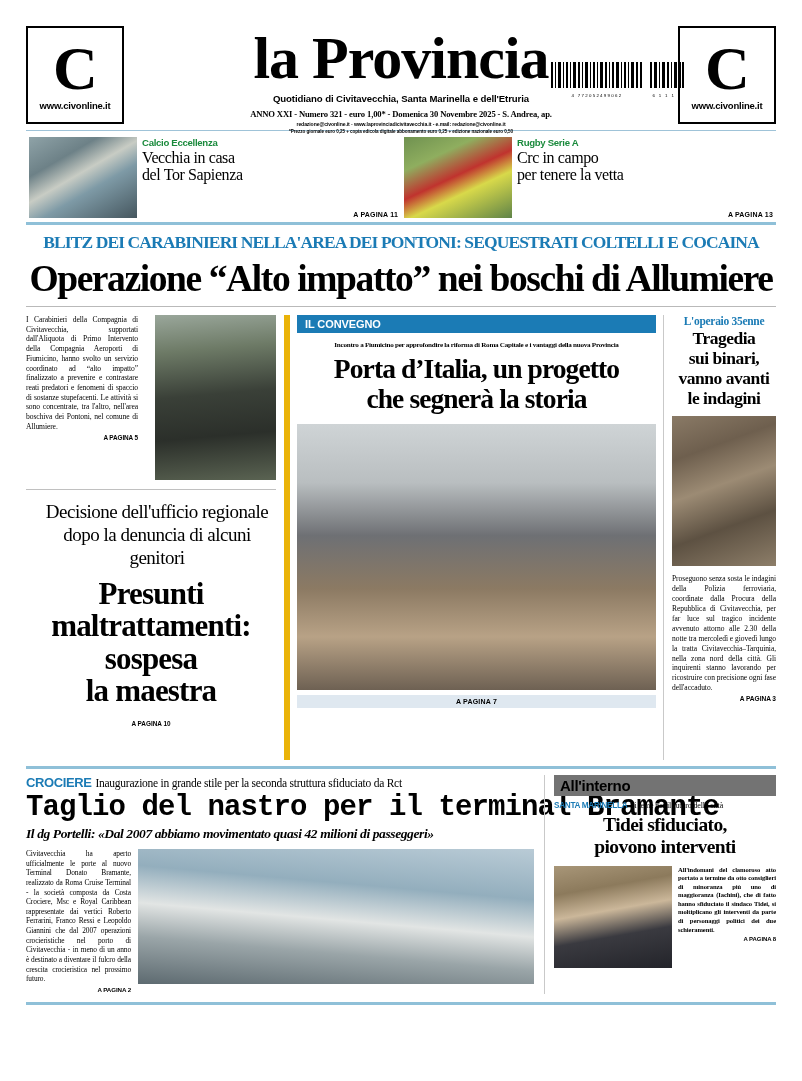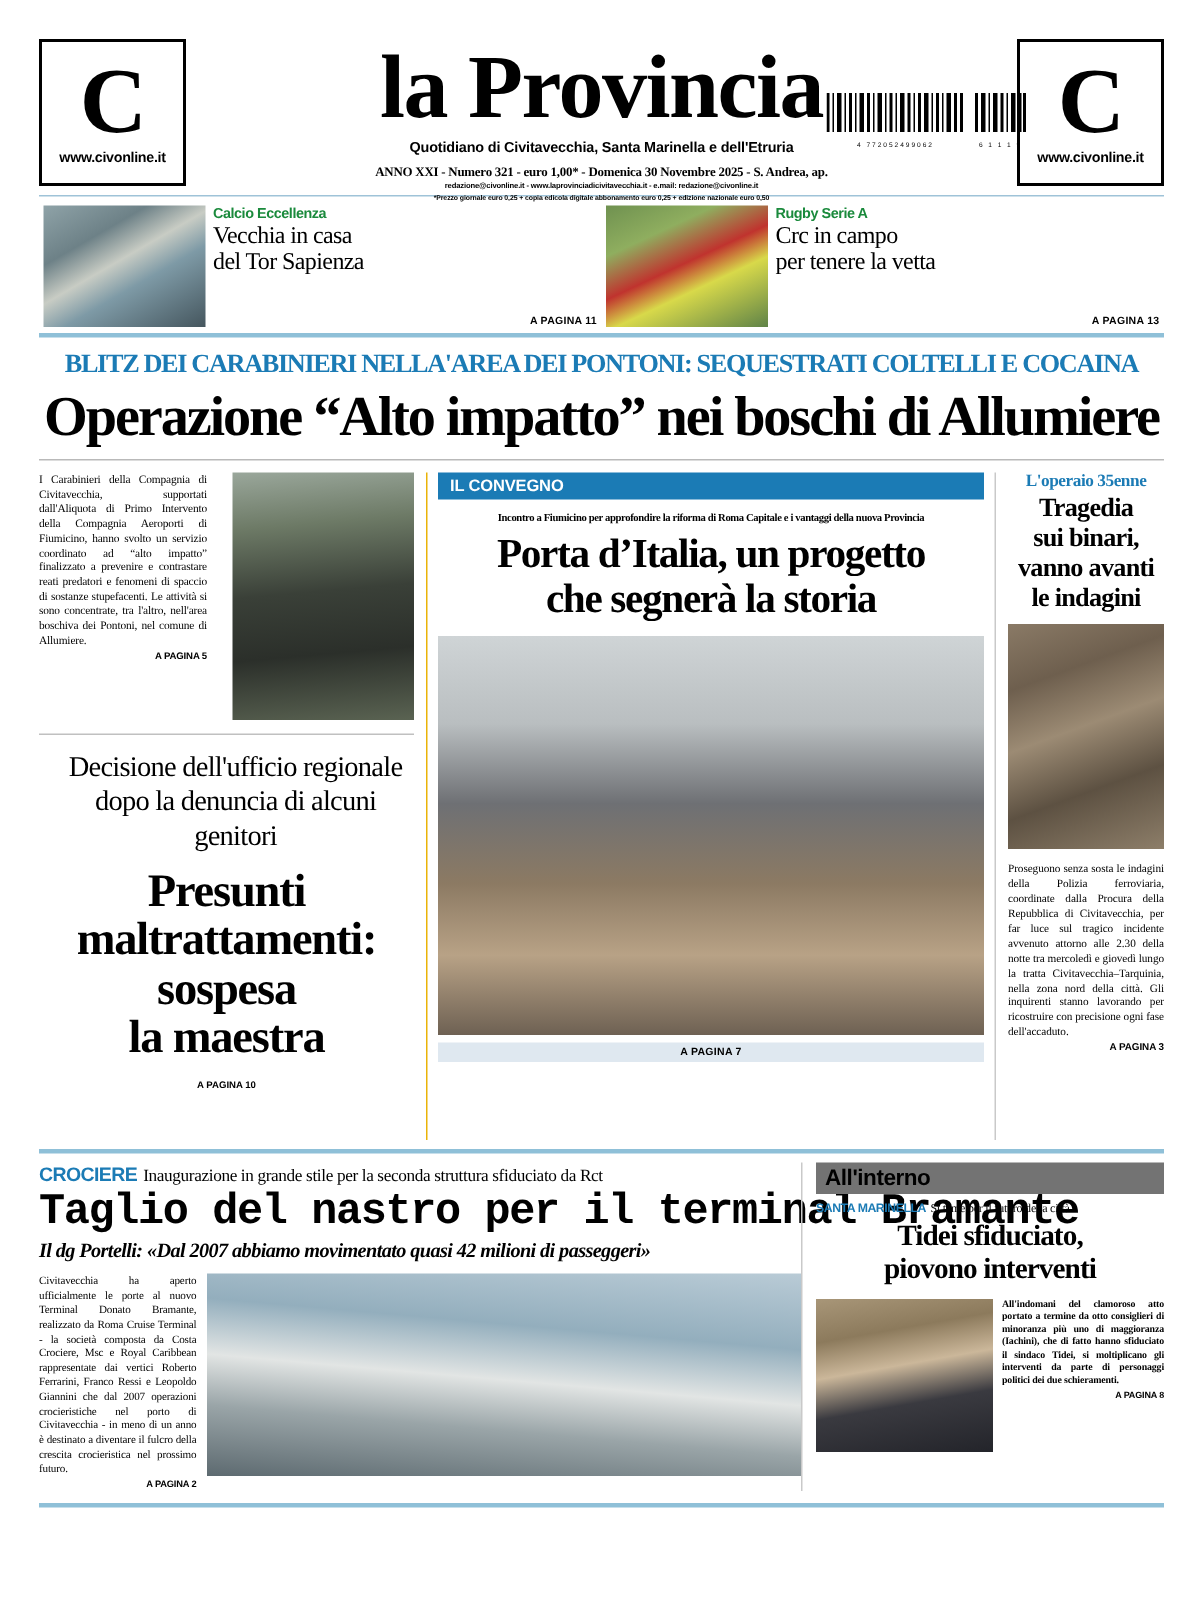--- a/index.html
+++ b/index.html
@@ -77,21 +77,21 @@
   .main-head {
     font-family:"Liberation Serif", serif; font-weight:700; font-size:37.5px;
     letter-spacing:-1.4px; text-align:center; margin-top:4px; white-space:nowrap;
   }
   .rule-under { margin: 6px 26px 0 26px; border-bottom: 1px solid #b9b9b9; }
 
   
   .body-grid { display:flex; margin: 8px 26px 0 26px; gap: 8px; height: 445px; }
   .col-left { width: 250px; flex: 0 0 250px; display:flex; flex-direction:column; }
   .col-mid { width: 380px; flex: 0 0 380px; display:flex; flex-direction:column;
-             border-left:1px solid #eab308; border-right:1px solid #c9c9c9; padding: 0 7px; }
+             border-left:6px solid #eab308; border-right:1px solid #c9c9c9; padding: 0 7px; }
   .col-right { width: 118px; flex: 1 1 auto; display:flex; flex-direction:column; }
 
   .left-top { display:flex; gap:17px; height: 165px; }
   .left-body {
     width: 112px; flex:0 0 112px;
     font-family:"Liberation Serif", serif; font-size:7.6px; line-height:1.28;
     text-align: justify; letter-spacing:-0.1px;
   }
   .left-body .pg { font-family:"Liberation Sans", sans-serif; font-weight:700; font-size:6.4px; text-align:right; display:block; margin-top:2px; }
   .left-photo { flex:1 1 auto; background-size:cover; background-position:center; }
@@ -136,21 +136,21 @@
   }
   .right-photo { margin-top:7px; height: 150px; background-size:cover; background-position:center; }
   .right-body {
     font-family:"Liberation Serif", serif; font-size:7.5px; line-height:1.33;
     text-align:justify; margin-top:8px; letter-spacing:-0.05px;
   }
   .right-body .pg { font-family:"Liberation Sans", sans-serif; font-weight:700; font-size:6.6px; text-align:right; display:block; margin-top:2px; }
 
   
   .bottom-rule { margin: 6px 26px 0 26px; border-top:3px solid #8fc0d8; }
-  .bottom-grid { display:flex; margin: 6px 26px 0 26px; }
+  .bottom-grid { display:flex; margin: 6px 26px 0 26px; gap:10px; }
   .bot-left { width: 508px; flex:0 0 508px; }
   .bot-right { flex:1 1 auto; border-left:1px solid #c9c9c9; padding-left:9px; }
 
   .croc-line { display:flex; align-items:baseline; gap:4px; }
   .croc-kicker {
     font-family:"Liberation Sans", sans-serif; font-weight:700; font-size:13px;
     color:#1b7bb5; letter-spacing:-0.4px;
   }
   .croc-sub { font-family:"Liberation Serif", serif; font-size:11.5px; letter-spacing:-0.25px; }
   .croc-head {

